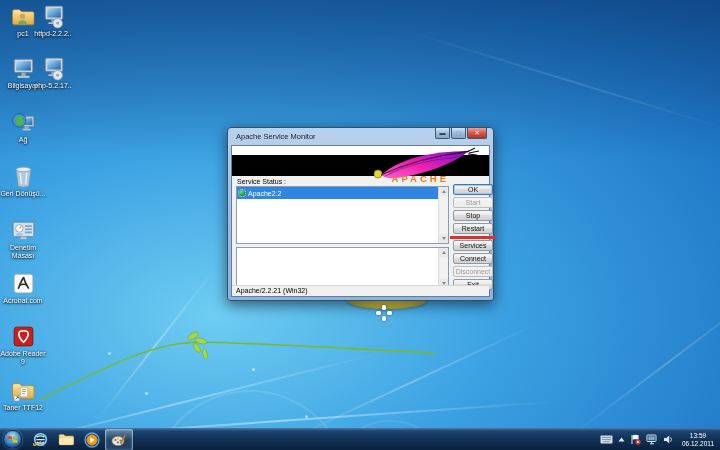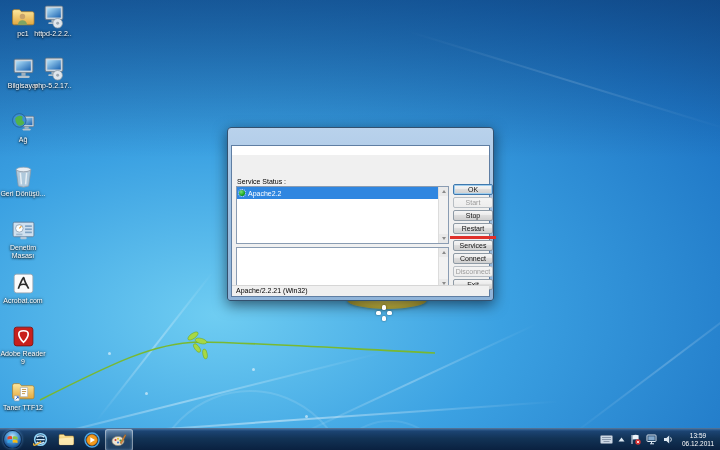--- a/index.html
+++ b/index.html
@@ -295,23 +295,41 @@
         <rect x="3" y="17" width="5" height="5" rx=".8" fill="#fff" stroke="#8a97a3" stroke-width=".6"></rect>
         <path d="M4.5 20.5 L7 18 M7 18 h-1.6 M7 18 v1.6" stroke="#2a61c9" stroke-width=".9" fill="none"></path>
       </svg>
   </div>
   <div class="lbl">Taner TTF12</div>
 </div>
 
 <div class="yellow-glow"></div>
 
 <div class="dialog">
+  <div class="titlebar">
+    <span class="ttext">Apache Service Monitor</span>
+    <div class="winbtns">
+      <div class="winbtn">▬</div>
+      <div class="winbtn max">▢</div>
+      <div class="winbtn close">✕</div>
+    </div>
+  </div>
 
   <div class="dlgbody">
     <div class="strip-white"></div>
+    <div class="banner">
+      <svg class="feather" viewBox="0 0 118 38">
+        <circle cx="9" cy="27" r="4" fill="#ded832" stroke="#8a8420" stroke-width=".8"></circle>
+        <path d="M12 28 Q40 4 100 4 Q74 24 28 31 Q18 32 12 28z" fill="url(#gFeather)"></path>
+        <path d="M20 27 Q50 9 96 6 M16 29 Q46 14 88 10" stroke="rgba(40,0,50,.45)" stroke-width=".7" fill="none"></path>
+        <path d="M98 5 l8-4 M100 6 l10-2 M99 7 l9 1" stroke="#111" stroke-width="1.1"></path>
+        <path d="M12 28 Q45 12 100 4" stroke="#2a082e" stroke-width=".9" fill="none"></path>
+      </svg>
+      <span class="apachetxt">APACHE</span>
+    </div>
 
     <div class="svclabel">Service Status :</div>
 
     <div class="listbox list1">
       <div class="lrow sel">
         <span class="statdot"></span>
         <span>Apache2.2</span>
       </div>
       <div class="sbar">
         <div class="sbtn up">

